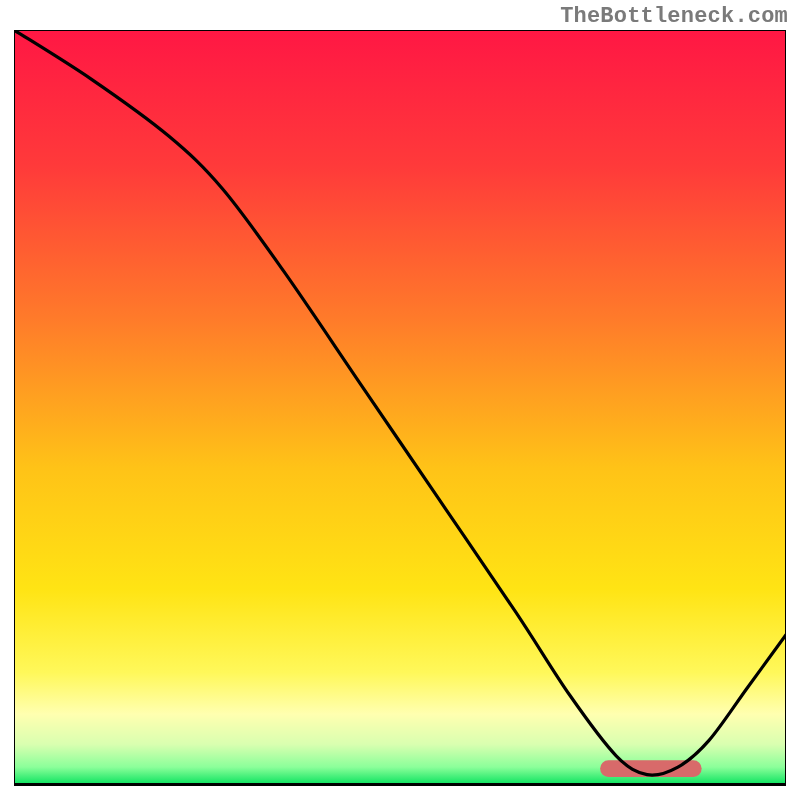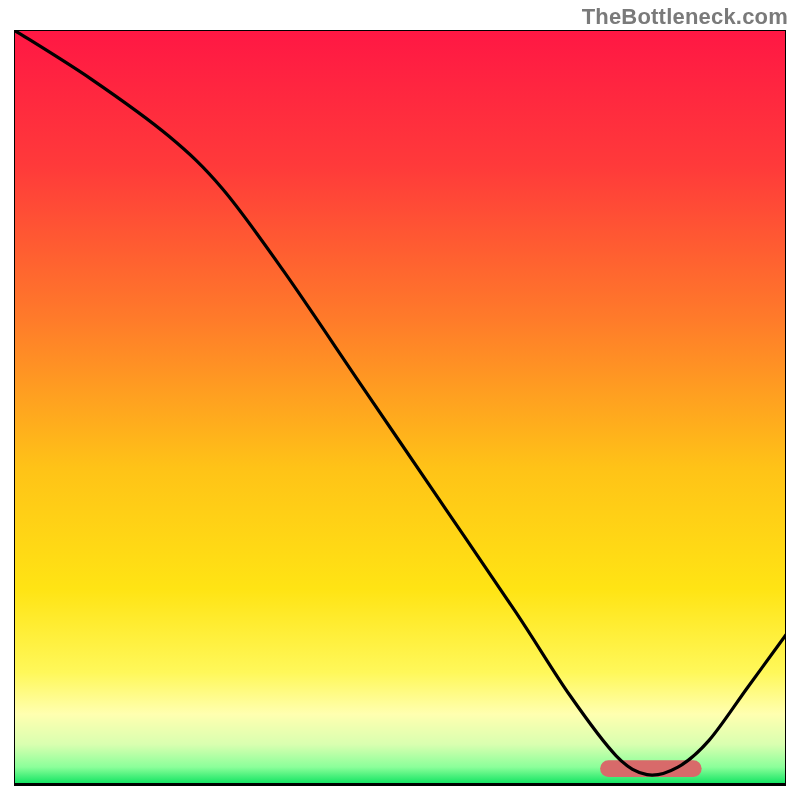--- a/index.html
+++ b/index.html
@@ -8,20 +8,21 @@
     width: 800px;
     height: 800px;
     overflow: hidden;
     background: #fff;
     font-family: Arial, Helvetica, sans-serif;
   }
   .stage {
     position: relative;
     width: 800px;
     height: 800px;
+    font-family: Liberation Mono, monospace;
   }
   .watermark {
     position: absolute;
     top: 4px;
     right: 12px;
     color: #7a7a7a;
     font-size: 22px;
     font-weight: 600;
     letter-spacing: 0.2px;
     user-select: none;

